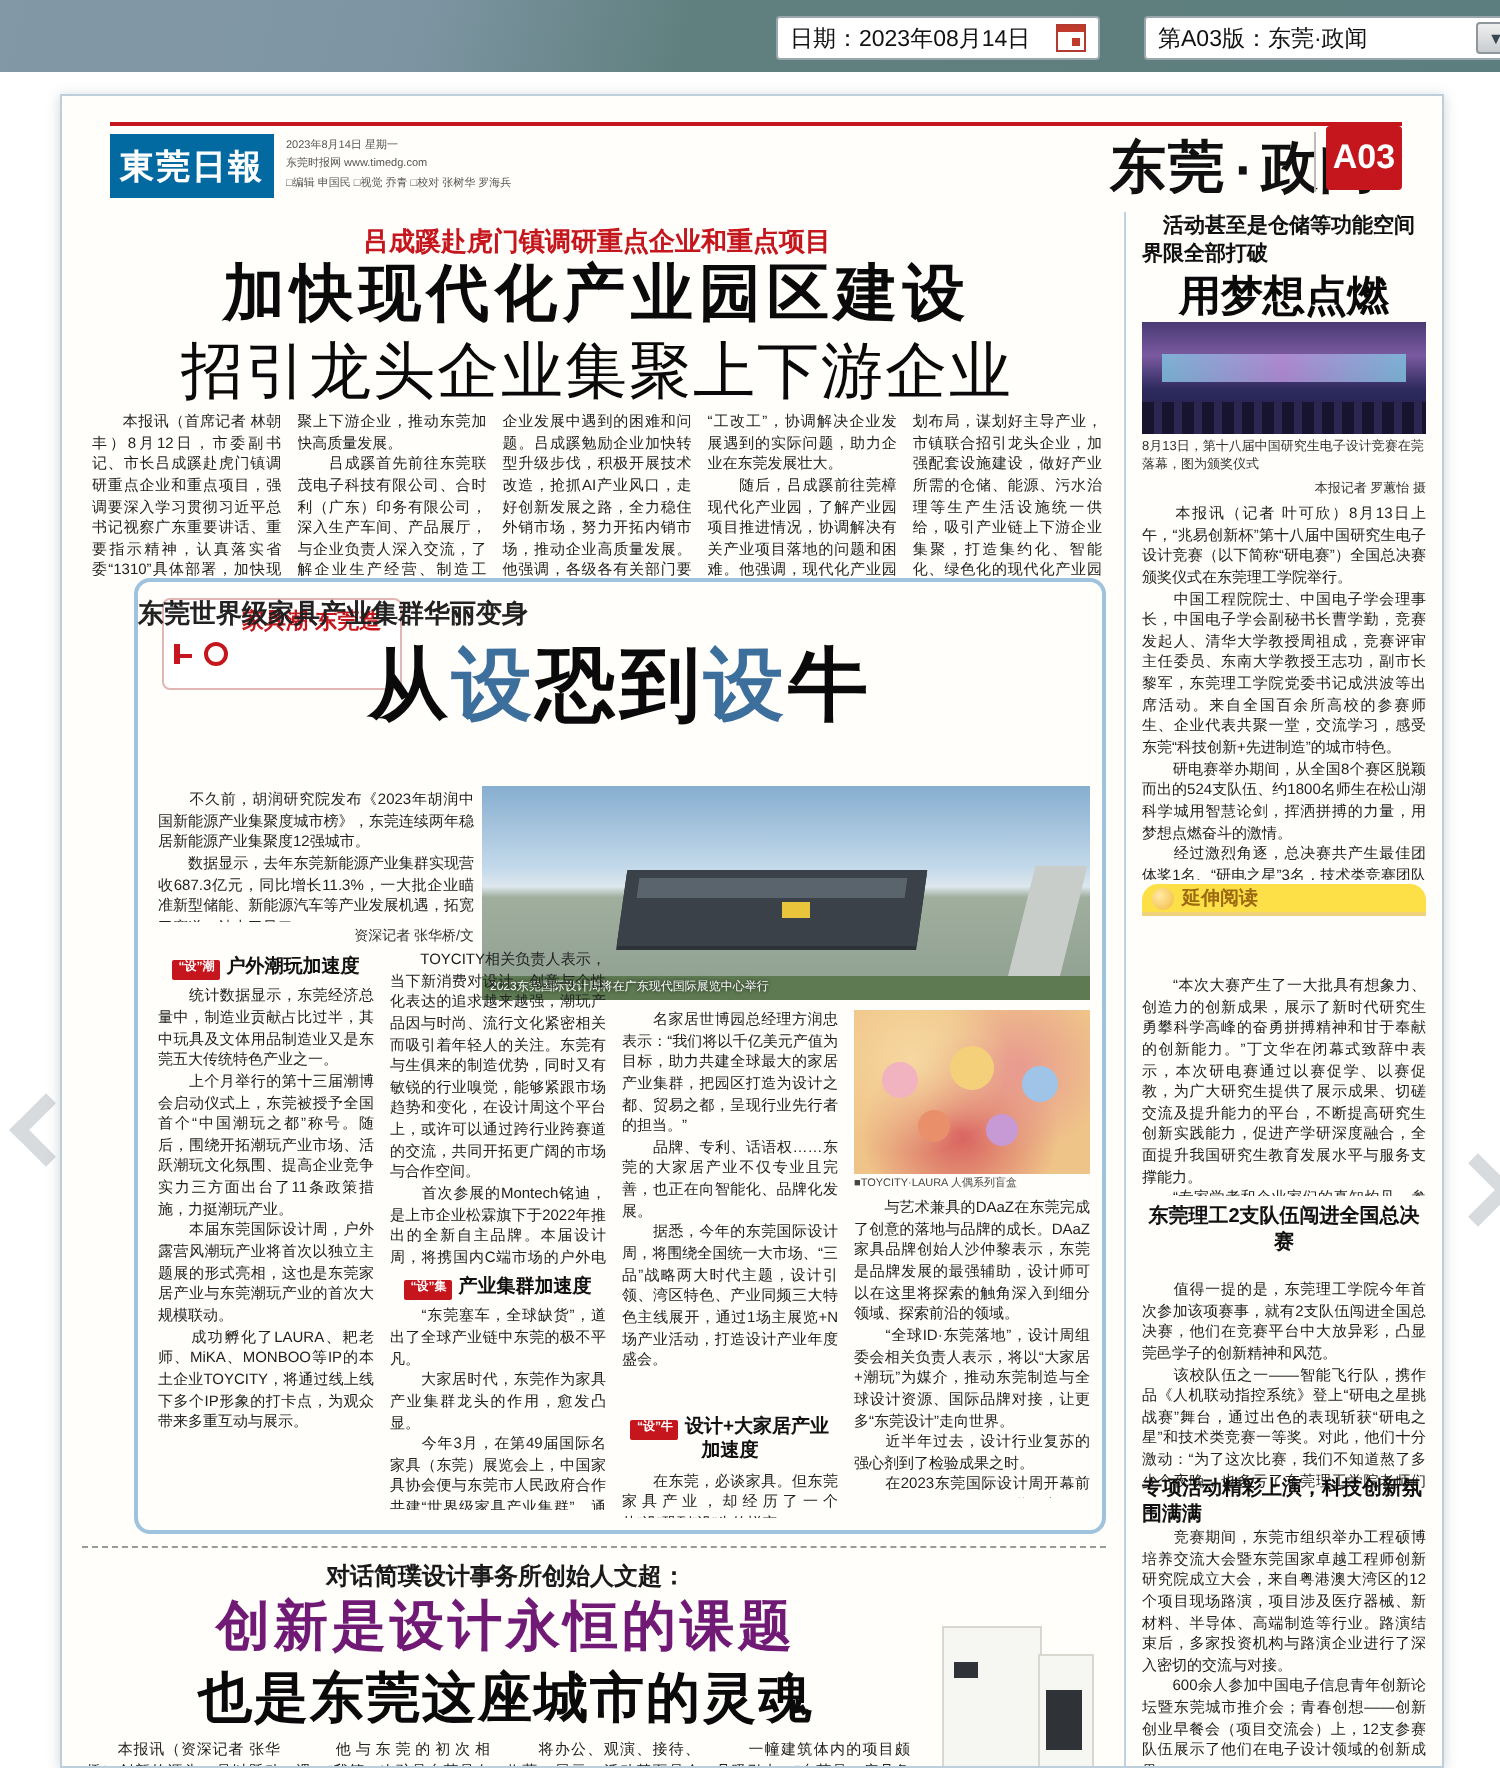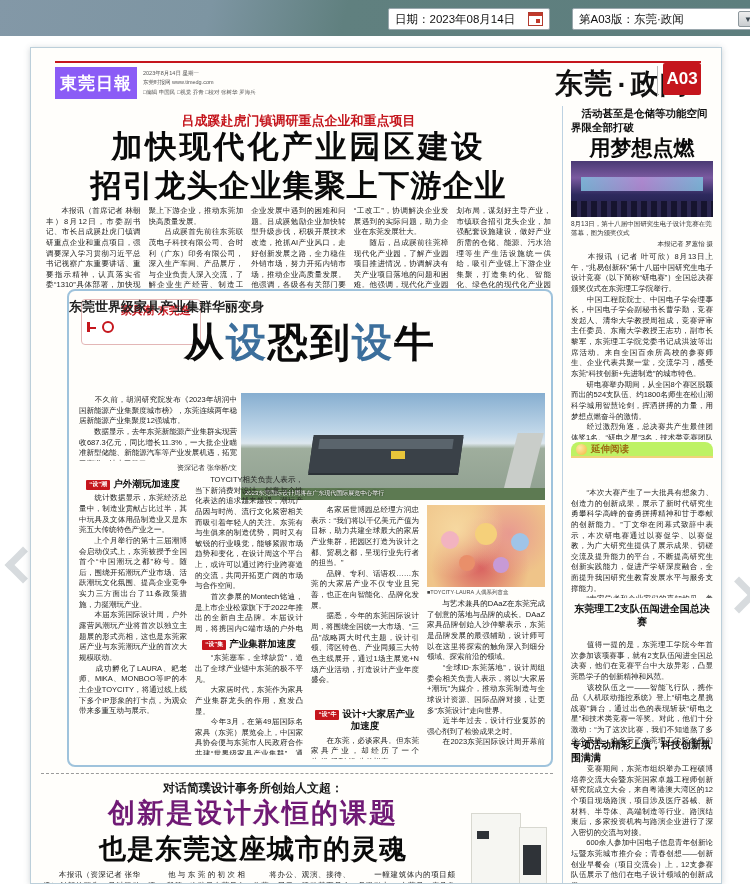--- a/index.html
+++ b/index.html
@@ -26,37 +26,37 @@
   .chev { position:absolute; width:26px; height:26px; border-style:solid; border-color:#d7dbde; }
   .chev-left  { left:10px;  top:552px; border-width:0 0 7px 7px; transform:rotate(45deg); }
   .chev-right { left:726px; top:582px; border-width:7px 7px 0 0; transform:rotate(45deg); }
 
   
   .page { position:absolute; left:30px; top:47px; width:692px; height:837px;
     background:#fffefb; border:1px solid #bccfda; box-shadow:0 1px 6px rgba(60,80,90,.25);
     overflow:hidden; }
 
   .red-rule { left:24px; top:13px; width:646px; height:2px; background:#c5161d; }
-  .logo-box { left:24px; top:19px; width:82px; height:32px; background:#8b5cf6; color:#fff;
+  .logo-box { left:24px; top:19px; width:82px; height:32px; background:#0369a1; color:#fff;
     font-family:"Liberation Serif", serif; font-weight:bold; font-size:17px;
     display:flex; align-items:center; justify-content:center; letter-spacing:1px; }
   .mast-meta { left:112px; top:21px; width:200px; font-size:5.5px; line-height:1.7; color:#555; }
   .section-title { left:524px; top:17px; font-size:28px; font-weight:bold; color:#101010;
     font-family:Liberation Mono, monospace; letter-spacing:1px; }
   .mast-divider { left:626px; top:18px; width:1px; height:30px; background:#bbb; }
   .pageno-box { left:632px; top:15px; width:38px; height:32px; background:#c5161d; color:#fff;
     font-weight:bold; font-size:17px; display:flex; align-items:center; justify-content:center;
     border-radius:2px; }
 
   
   .lead-kicker { left:15px; top:64px; width:505px; text-align:center; color:#c5161d;
     font-size:13px; font-weight:bold; }
   .lead-h1 { left:15px; top:80px; width:505px; text-align:center; font-size:31px; font-weight:bold;
     font-family:"Liberation Serif", serif; letter-spacing:3px; color:#0a0a0a; line-height:1.25; }
-  .lead-h2 { left:15px; top:119px; width:505px; text-align:center; font-size:31px; font-weight:bold;
+  .lead-h2 { left:15px; top:119px; width:505px; text-align:center; font-size:31px; font-weight:normal;
     font-family:"Liberation Serif", serif; letter-spacing:1px; color:#0a0a0a; line-height:1.25; }
   .lead-cols { left:15px; top:158px; width:505px; height:82px; display:flex; gap:8px; }
   .col { font-size:7.5px; line-height:1.42; text-align:justify; color:#222;
     white-space:pre-line; overflow:hidden; flex:1; }
 
   
   .feature { left:36px; top:241px; width:486px; height:478px;
     border:2px solid #9fc3dc; border-radius:8px; background:#fffefb; }
   .badge { left:12px; top:8px; width:120px; height:46px; border:1px solid #e3b6b6;
     border-radius:4px; padding:3px 5px; background:#fff; }
@@ -121,21 +121,21 @@
   .sidebar { left:540px; top:0; width:142px; height:837px; }
   .side-kicker { position:absolute; left:0; top:58px; width:142px; font-size:10.5px; font-weight:bold;
     color:#111; line-height:1.35; text-indent:1em; }
   .side-title { position:absolute; left:0; top:88px; width:142px; text-align:center; font-size:21px;
     font-weight:bold; font-family:"Liberation Serif", serif; color:#0a0a0a; line-height:1.2; }
   .side-cap { position:absolute; left:0; top:172px; width:142px; font-size:6.5px; color:#333; line-height:1.35; }
   .side-credit { position:absolute; left:0; top:192px; width:142px; text-align:right; font-size:6.5px; color:#333; }
   .side-body { position:absolute; left:0; width:142px; font-size:7.5px; line-height:1.42;
     text-align:justify; color:#222; white-space:pre-line; overflow:hidden; }
   .extend { position:absolute; left:0; top:394px; width:142px; height:16px; display:flex; align-items:center;
-    gap:4px; background:#bef264; border-radius:8px 8px 0 0; border-bottom:2px solid #f0d27a; padding:0 5px; }
+    gap:4px; background:#fde047; border-radius:8px 8px 0 0; border-bottom:2px solid #f0d27a; padding:0 5px; }
   .extend-icon { width:11px; height:11px; border-radius:50%; background:radial-gradient(circle at 35% 35%,#ffe9a8,#f2b93b); }
   .extend-label { font-size:9.5px; font-weight:bold; color:#9c6a12; }
   .side-sub { position:absolute; left:0; width:142px; font-size:10px; font-weight:bold; color:#111;
     line-height:1.3; text-align:left; }
 </style>
 </head>
 <body>
 
 <div class="topbar">
   <div class="tb-box date-box">

